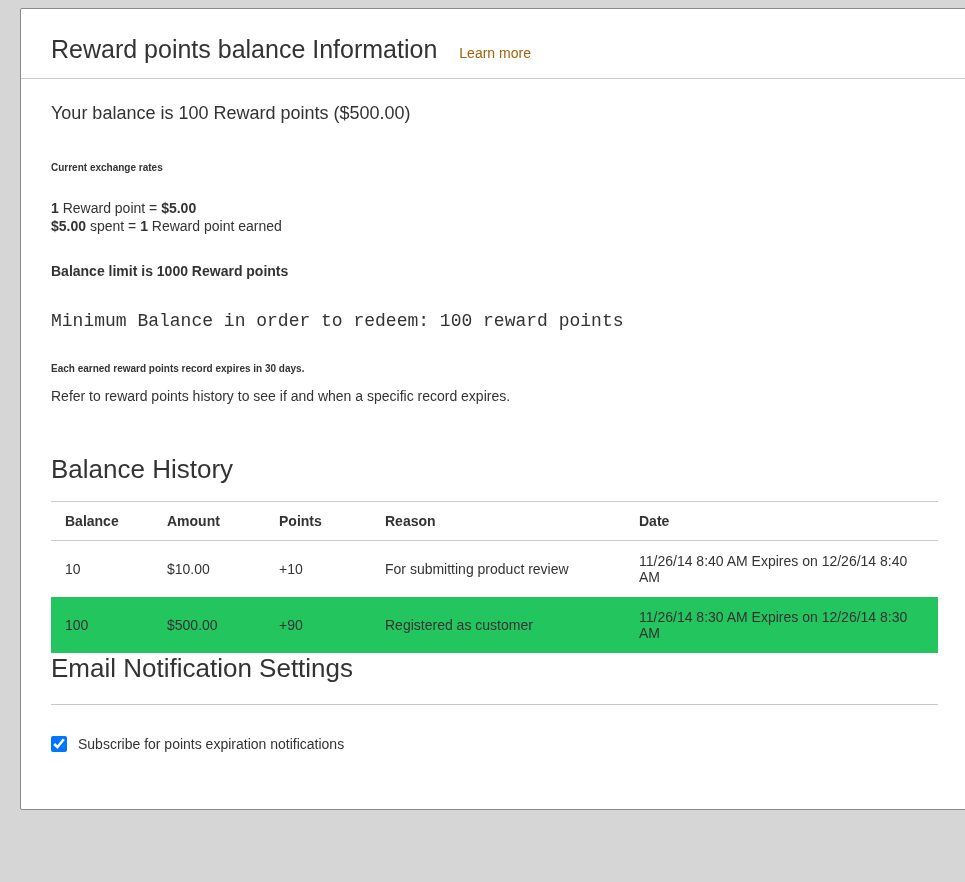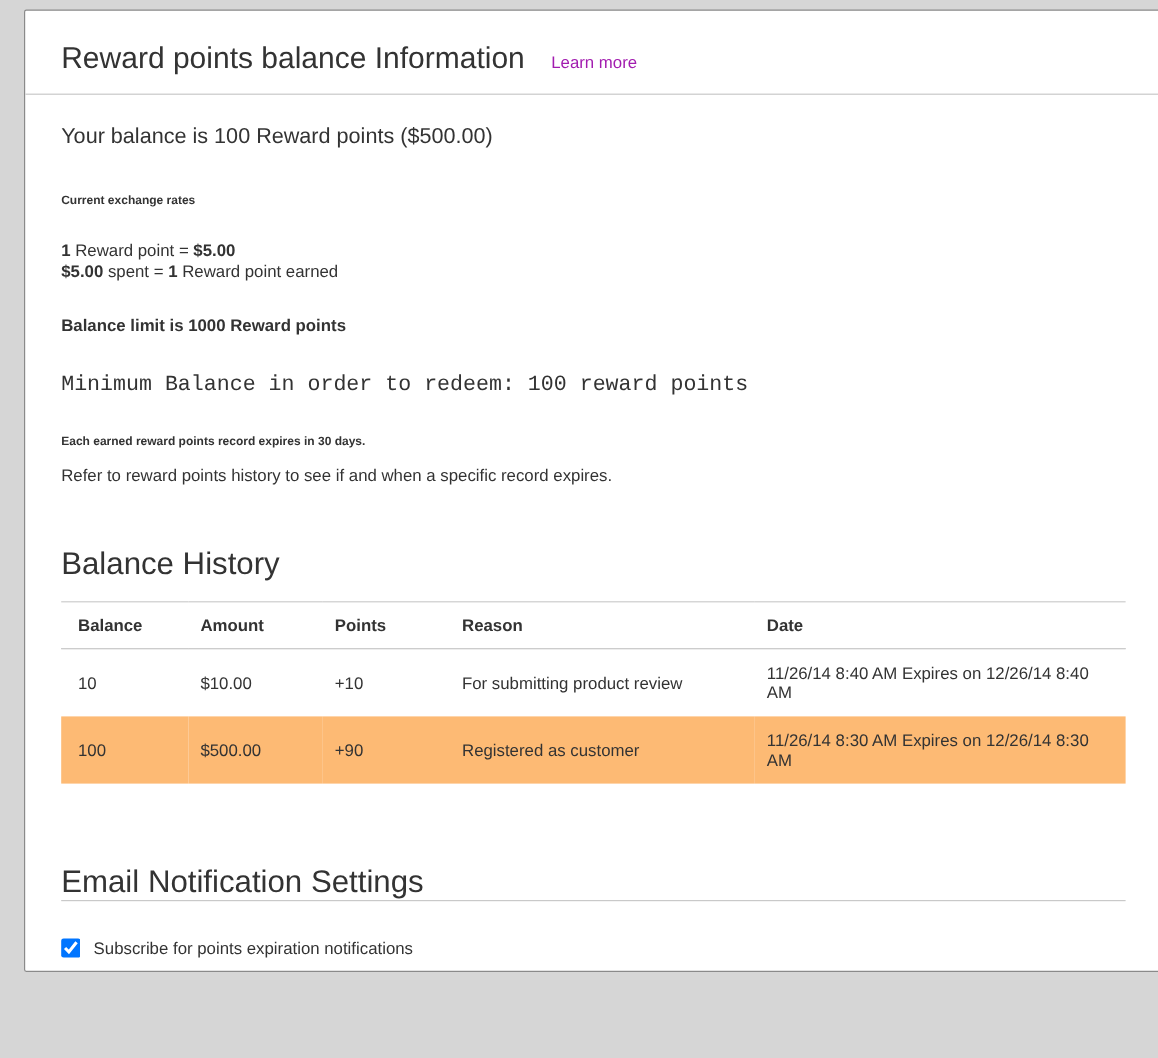--- a/index.html
+++ b/index.html
@@ -25,21 +25,21 @@
     padding: 26px 30px 14px 30px;
     border-bottom: 1px solid #c9c9c9;
   }
   .page-title {
     font-size: 25px;
     font-weight: 400;
     color: #333;
   }
   .learn-more {
     font-size: 14px;
-    color: #a21caf;
+    color: #a16207;
     text-decoration: none;
     cursor: pointer;
   }
   .content { padding: 0 30px; }
   .balance-summary {
     margin-top: 24px;
     font-size: 18px;
     font-weight: 400;
   }
   .exchange-heading {
@@ -89,24 +89,23 @@
     text-align: left;
     font-weight: 700;
     padding: 11px 10px;
     border-bottom: 1px solid #cccccc;
   }
   table.history td {
     padding: 12px 10px;
   }
   table.history th:first-child,
   table.history td:first-child { padding-left: 14px; }
-  table.history tr.alt { background: #fdba74; }
+  table.history tr.alt { background: #22c55e; }
   .notif-heading-wrap {
-    margin-top: 66px;
-    padding-bottom: 0;
+    padding-bottom: 20px;
     border-bottom: 1px solid #c9c9c9;
   }
   .checkbox-row {
     display: flex;
     align-items: center;
     gap: 11px;
     font-size: 14px;
     cursor: pointer;
   }
   .checkbox-row.first { margin-top: 38px; }

